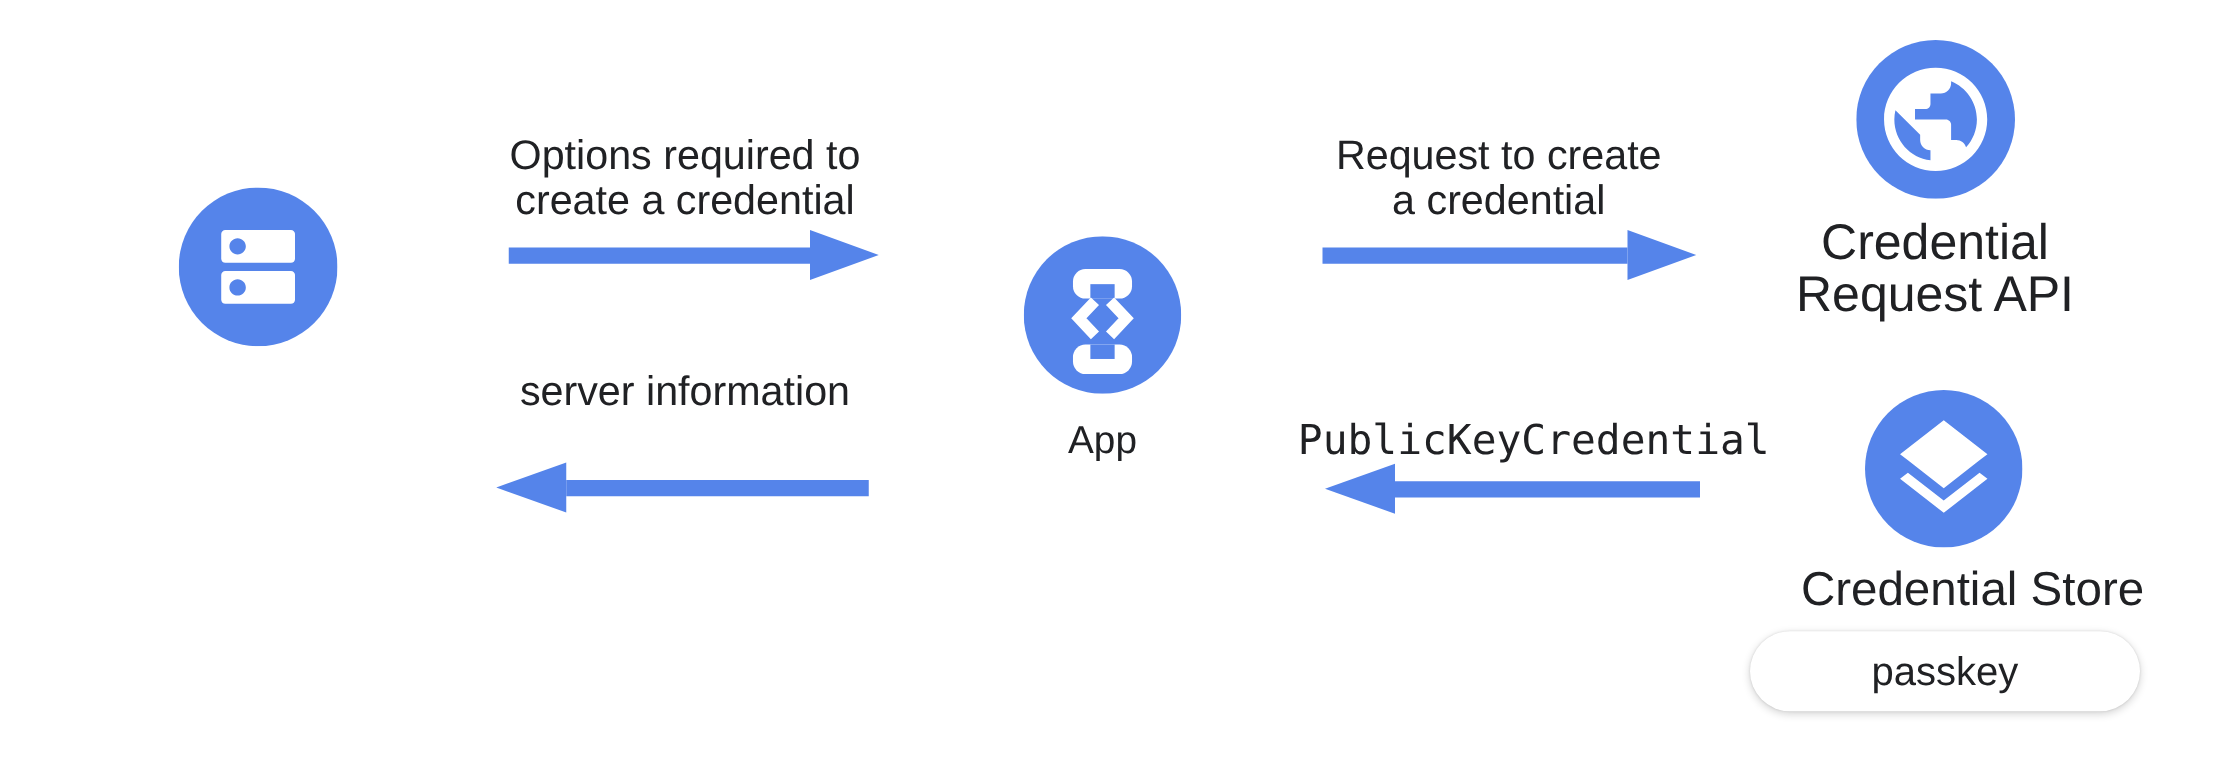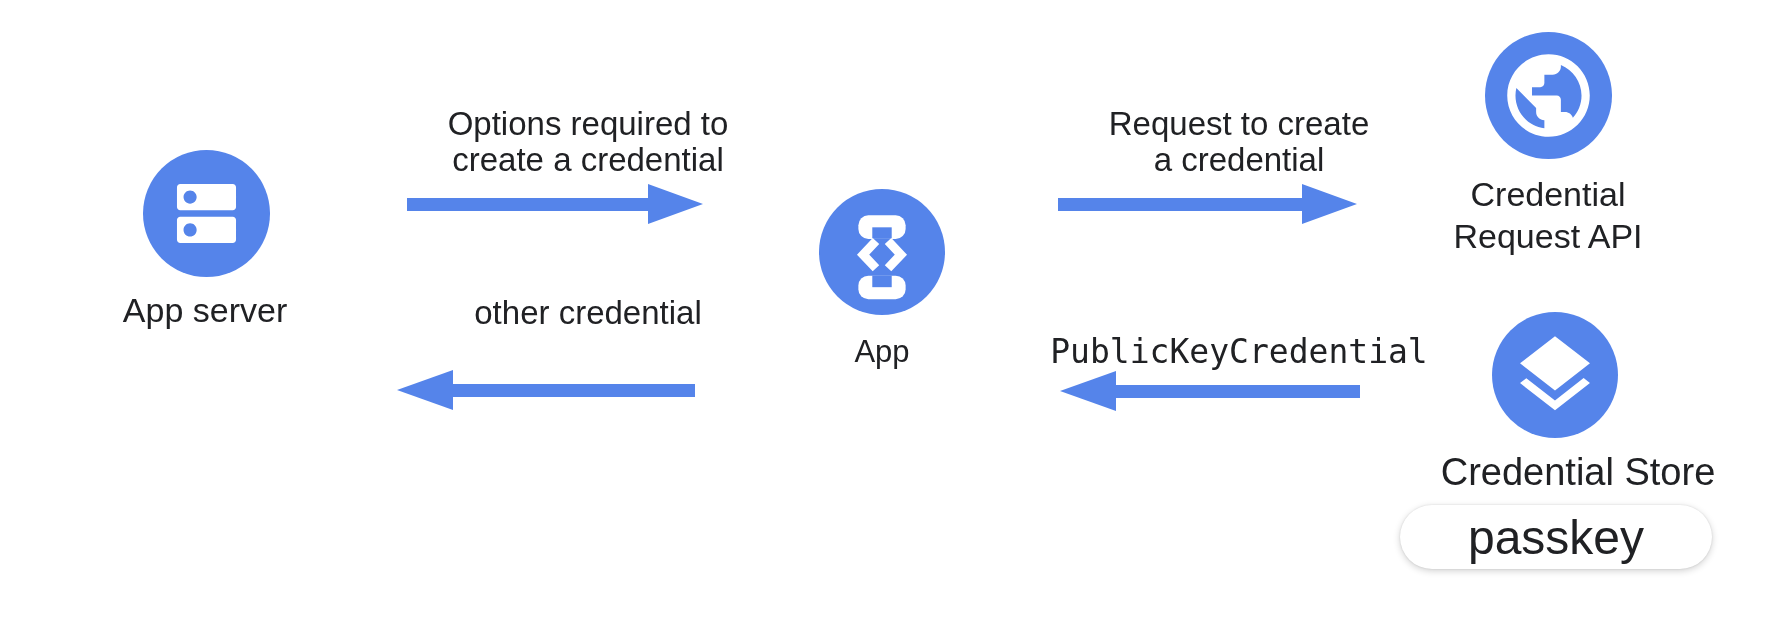--- a/index.html
+++ b/index.html
@@ -12,30 +12,30 @@
     position:relative;width:1770px;height:622px;background:#fff;overflow:hidden;
     font-family:"Liberation Sans",sans-serif;color:var(--text);
   }
   .node-icon{position:absolute;display:block;}
   .disc-fill{fill:var(--blue);}
   .white-fill{fill:#ffffff;}
   .bg-fill{fill:var(--blue);}
   .white-stroke{stroke:#ffffff;fill:none;}
   .node-label{
     position:absolute;transform:translateX(-50%);text-align:center;
-    font-size:34px;line-height:42px;white-space:nowrap;font-weight:400;
+    font-size:40px;line-height:42px;white-space:nowrap;font-weight:400;
   }
   .flow-label{
     position:absolute;transform:translateX(-50%);text-align:center;
-    font-size:33px;line-height:36px;white-space:nowrap;margin-left:40px;
+    font-size:33px;line-height:36px;white-space:nowrap;
   }
   .flow-label-mono{
     position:absolute;transform:translateX(-50%);
     font-family:"DejaVu Sans Mono","Liberation Mono",monospace;
-    font-size:33px;line-height:38px;white-space:nowrap;margin-left:12px;
+    font-size:33px;line-height:38px;white-space:nowrap;
   }
   .badge{
     position:absolute;background:var(--badge_bg);border-radius:32px;
     display:flex;align-items:center;justify-content:center;
     box-shadow:0 0 2px rgba(0,0,0,0.12), 0 2px 7px rgba(0,0,0,0.18);
     font-size:34px;white-space:nowrap;
   }
   .arrow{position:absolute;display:flex;align-items:center;height:40px;}
   .shaft{height:13px;background:var(--blue);}
   .head-right{
@@ -51,21 +51,20 @@
 <body>
 
 <div class="canvas">
 
   <svg class="node-icon" style="left:143px;top:150px;" width="127" height="127" viewBox="0 0 24 24">
     <circle class="disc-fill" cx="12" cy="12" r="12"></circle>
     <g transform="translate(12 12) scale(0.62) translate(-12 -12)">
       <path class="white-fill" d="M20 13H4c-.55 0-1 .45-1 1v6c0 .55.45 1 1 1h16c.55 0 1-.45 1-1v-6c0-.55-.45-1-1-1zM7 19c-1.1 0-2-.9-2-2s.9-2 2-2 2 .9 2 2-.9 2-2 2zM20 3H4c-.55 0-1 .45-1 1v6c0 .55.45 1 1 1h16c.55 0 1-.45 1-1V4c0-.55-.45-1-1-1zM7 9c-1.1 0-2-.9-2-2s.9-2 2-2 2 .9 2 2-.9 2-2 2z"></path>
     </g>
   </svg>
-  <div class="node-label" style="left:205px;top:289px;">App server</div>
 
   <div class="flow-label" style="left:548px;top:106px;">
     <div>Options required to</div>
     <div>create a credential</div>
   </div>
   <div class="arrow" style="left:407px;top:184px;">
     <div class="shaft" style="width:241px;"></div>
     <div class="head-right"></div>
   </div>
 
@@ -94,37 +93,37 @@
     <g transform="translate(12 12) scale(0.78) translate(-12 -12)">
       <path class="white-fill" fill-rule="evenodd" d="M12 2C6.48 2 2 6.48 2 12s4.48 10 10 10 10-4.48 10-10S17.52 2 12 2zm-1 17.93c-3.95-.49-7-3.85-7-7.93 0-.62.08-1.21.21-1.79L9 15v1c0 1.1.9 2 2 2v1.93zm6.9-2.54c-.26-.81-1-1.39-1.9-1.39h-1v-3c0-.55-.45-1-1-1H8v-2h2c.55 0 1-.45 1-1V7h2c1.1 0 2-.9 2-2v-.41c2.93 1.19 5 4.06 5 7.41 0 2.08-.8 3.97-2.1 5.39z"></path>
     </g>
   </svg>
   <div class="node-label" style="left:1548px;top:173px;">
     <div>Credential</div>
     <div>Request API</div>
   </div>
 
   <div class="flow-label" style="left:548px;top:295px;">
-    <div>other credential</div>
+    <div>server information</div>
   </div>
   <div class="arrow" style="left:397px;top:370px;">
     <div class="head-left"></div>
     <div class="shaft" style="width:242px;"></div>
   </div>
 
   <div class="flow-label-mono" style="left:1227px;top:333px;">PublicKeyCredential</div>
   <div class="arrow" style="left:1060px;top:371px;">
     <div class="head-left"></div>
     <div class="shaft" style="width:244px;"></div>
   </div>
 
   <svg class="node-icon" style="left:1492px;top:312px;" width="126" height="126" viewBox="0 0 24 24">
     <circle class="disc-fill" cx="12" cy="12" r="12"></circle>
     <g transform="translate(12 12) scale(0.74) translate(-12 -12)">
       <path class="white-fill" d="M11.99 18.54l-7.37-5.73L3 14.07l9 7 9-7-1.63-1.27-7.38 5.74zM12 16l7.36-5.73L21 9l-9-7-9 7 1.63 1.27L12 16z"></path>
     </g>
   </svg>
   <div class="node-label" style="left:1578px;top:451px;font-size:38px;">Credential Store</div>
-  <div class="badge" style="left:1400px;top:505px;width:312px;height:64px;font-size:48px;">
+  <div class="badge" style="left:1400px;top:505px;width:312px;height:64px;font-size:32px;">
     <span>passkey</span>
   </div>
 
 </div>
 
 </body></html>

